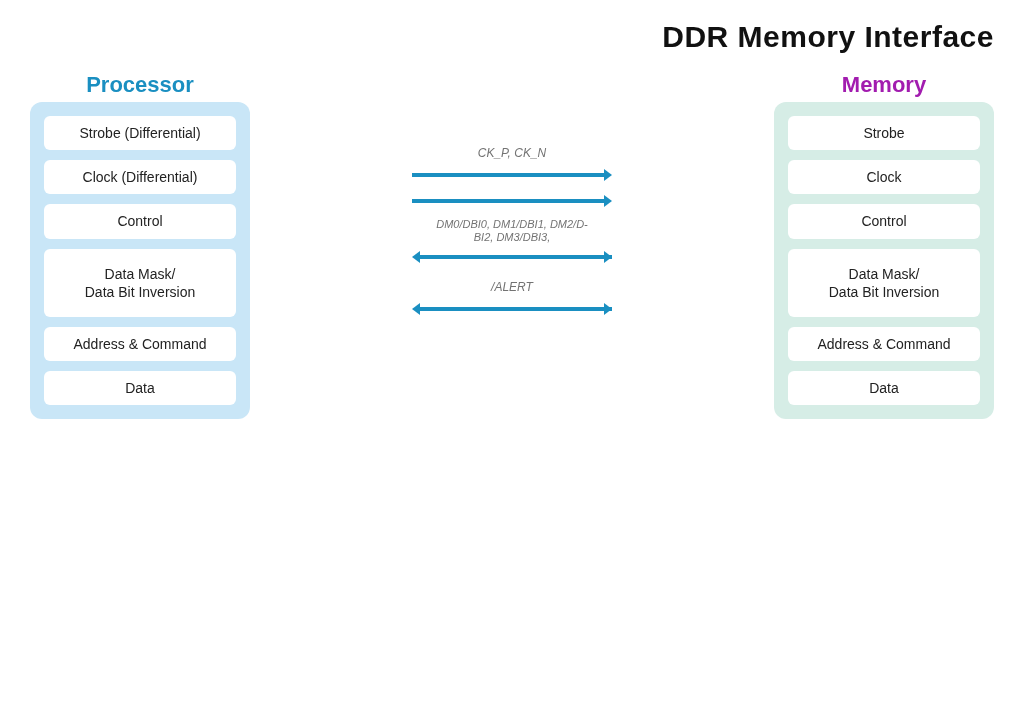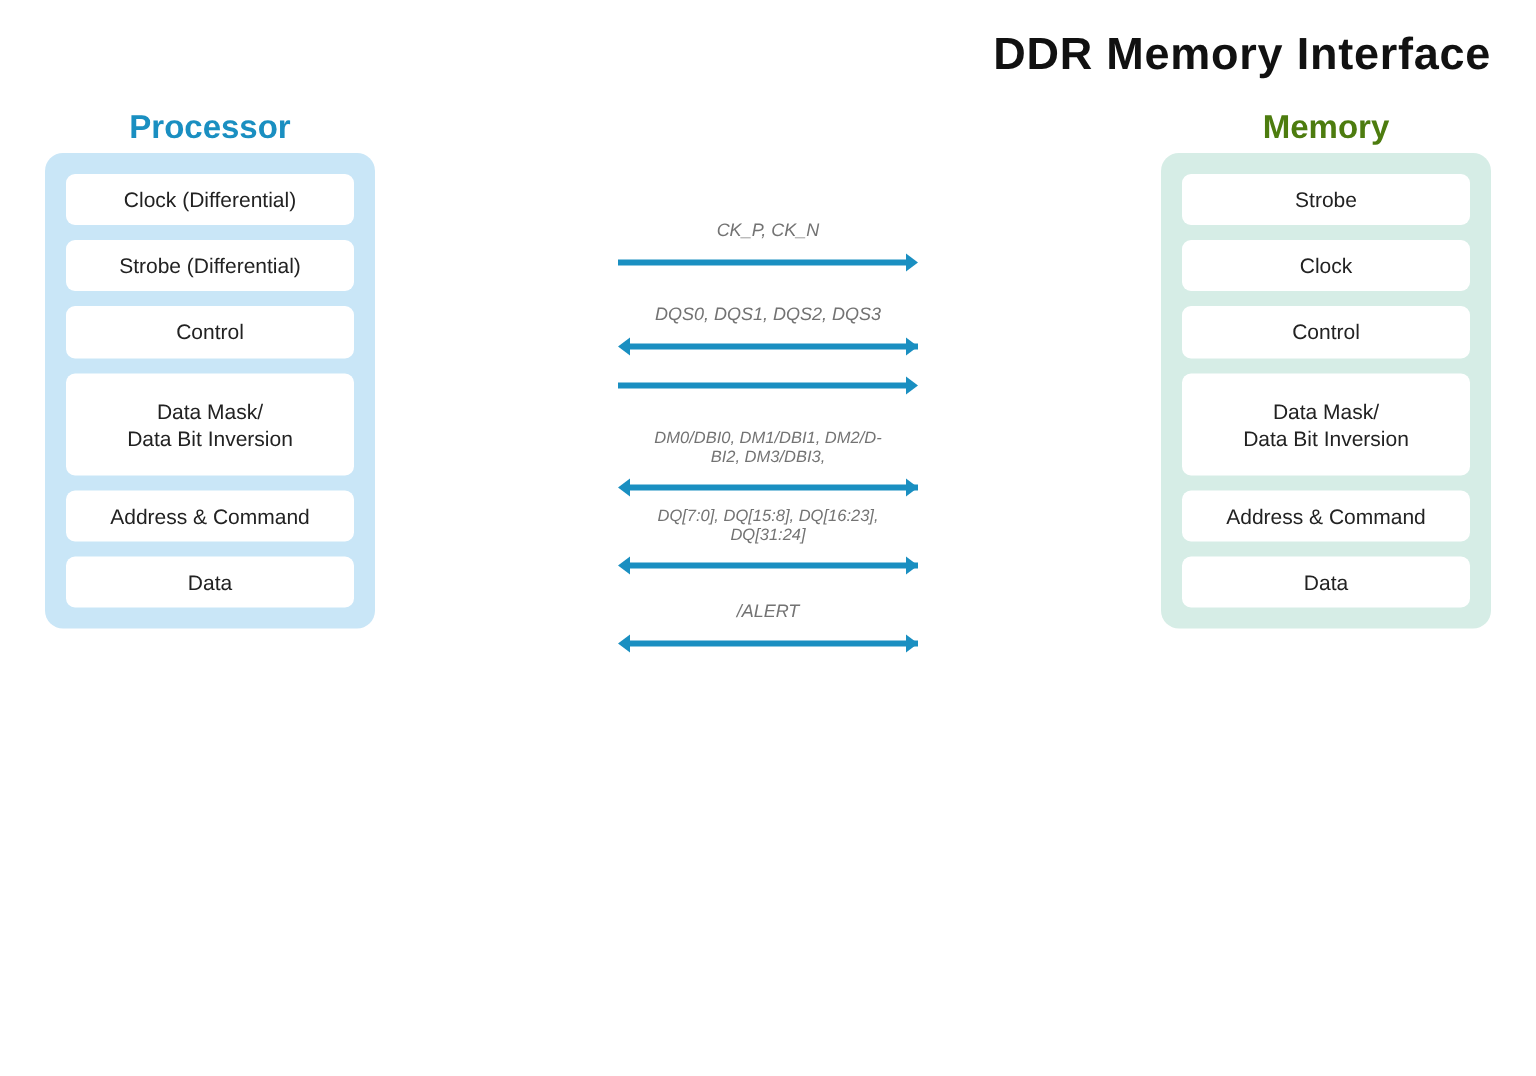--- a/index.html
+++ b/index.html
@@ -55,21 +55,21 @@
       flex-direction: column;
       gap: 10px;
     }
     .panel-title {
       font-size: 22px;
       font-weight: 700;
       text-align: center;
       margin-bottom: 4px;
     }
     .panel-title.processor { color: #1a8fc1; }
-    .panel-title.memory { color: #4d7c0f; }
+    .panel-title.memory { color: #a21caf; }
     .block {
       background: #fff;
       border-radius: 6px;
       padding: 8px 6px;
       text-align: center;
       font-size: 14px;
       font-weight: 500;
       color: #222;
       line-height: 1.3;
     }
@@ -125,22 +125,22 @@
 <body>
 
 <div class="diagram-container">
   <h1 class="main-title">DDR Memory Interface</h1>
 
   <div class="columns-row">
 
     <div>
       <div class="panel-title processor">Processor</div>
       <div class="processor-panel">
+        <div class="block">Strobe (Differential)</div>
         <div class="block">Clock (Differential)</div>
-        <div class="block">Strobe (Differential)</div>
         <div class="block">Control</div>
         <div class="block tall">Data Mask/<br>Data Bit Inversion</div>
         <div class="block">Address &amp; Command</div>
         <div class="block">Data</div>
       </div>
     </div>
 
     <div class="arrows-panel">
 
       <div class="arrow-row" style="margin-top:16px;">
@@ -148,70 +148,50 @@
         <div class="arrow-graphic">
           <svg class="arrow-svg" viewBox="0 0 200 22" xmlns="http://www.w3.org/2000/svg">
             <line x1="0" y1="11" x2="192" y2="11" stroke="#1a8fc1" stroke-width="4"></line>
             <polygon points="192,5 200,11 192,17" fill="#1a8fc1"></polygon>
           </svg>
         </div>
       </div>
 
       <div class="arrow-spacer"></div>
 
+
+      <div class="arrow-spacer"></div>
+
       <div class="arrow-row" style="margin-top:4px;">
-        <div class="arrow-label">DQS0, DQS1, DQS2, DQS3</div>
+        <div class="arrow-graphic">
+          <svg class="arrow-svg" viewBox="0 0 200 22" xmlns="http://www.w3.org/2000/svg">
+            <line x1="0" y1="11" x2="192" y2="11" stroke="#1a8fc1" stroke-width="4"></line>
+            <polygon points="192,5 200,11 192,17" fill="#1a8fc1"></polygon>
+          </svg>
+        </div>
+      </div>
+
+      <div class="arrow-spacer" style="height:44px;"></div>
+
+      <div class="arrow-row" style="margin-top:4px;">
+        <div class="arrow-label" style="font-size:11px; line-height:1.2; text-align:center;">DM0/DBI0, DM1/DBI1, DM2/D-<br>BI2, DM3/DBI3,</div>
         <div class="arrow-graphic">
           <svg class="arrow-svg" viewBox="0 0 200 22" xmlns="http://www.w3.org/2000/svg">
             <line x1="8" y1="11" x2="200" y2="11" stroke="#1a8fc1" stroke-width="4"></line>
             <polygon points="8,5 0,11 8,17" fill="#1a8fc1"></polygon>
             <polygon points="192,5 200,11 192,17" fill="#1a8fc1"></polygon>
           </svg>
         </div>
       </div>
 
-      <div class="arrow-spacer"></div>
-
-      <div class="arrow-row" style="margin-top:4px;">
-        <div class="arrow-graphic">
-          <svg class="arrow-svg" viewBox="0 0 200 22" xmlns="http://www.w3.org/2000/svg">
-            <line x1="0" y1="11" x2="192" y2="11" stroke="#1a8fc1" stroke-width="4"></line>
-            <polygon points="192,5 200,11 192,17" fill="#1a8fc1"></polygon>
-          </svg>
-        </div>
-      </div>
-
       <div class="arrow-spacer" style="height:44px;"></div>
 
-      <div class="arrow-row" style="margin-top:16px;">
-        <div class="arrow-label" style="font-size:11px; line-height:1.2; text-align:center;">DM0/DBI0, DM1/DBI1, DM2/D-<br>BI2, DM3/DBI3,</div>
-        <div class="arrow-graphic">
-          <svg class="arrow-svg" viewBox="0 0 200 22" xmlns="http://www.w3.org/2000/svg">
-            <line x1="8" y1="11" x2="200" y2="11" stroke="#1a8fc1" stroke-width="4"></line>
-            <polygon points="8,5 0,11 8,17" fill="#1a8fc1"></polygon>
-            <polygon points="192,5 200,11 192,17" fill="#1a8fc1"></polygon>
-          </svg>
-        </div>
-      </div>
-
-      <div class="arrow-spacer" style="height:44px;"></div>
-
 
       <div class="arrow-spacer" style="height:34px;"></div>
 
-      <div class="arrow-row" style="margin-top:0px;">
-        <div class="arrow-label" style="font-size:11px; line-height:1.2; text-align:center;">DQ[7:0], DQ[15:8], DQ[16:23],<br>DQ[31:24]</div>
-        <div class="arrow-graphic">
-          <svg class="arrow-svg" viewBox="0 0 200 22" xmlns="http://www.w3.org/2000/svg">
-            <line x1="8" y1="11" x2="200" y2="11" stroke="#1a8fc1" stroke-width="4"></line>
-            <polygon points="8,5 0,11 8,17" fill="#1a8fc1"></polygon>
-            <polygon points="192,5 200,11 192,17" fill="#1a8fc1"></polygon>
-          </svg>
-        </div>
-      </div>
 
       <div class="arrow-spacer" style="height:20px;"></div>
 
       <div class="arrow-row" style="margin-top:0px;">
         <div class="arrow-label">/ALERT</div>
         <div class="arrow-graphic">
           <svg class="arrow-svg" viewBox="0 0 200 22" xmlns="http://www.w3.org/2000/svg">
             <line x1="8" y1="11" x2="200" y2="11" stroke="#1a8fc1" stroke-width="4"></line>
             <polygon points="8,5 0,11 8,17" fill="#1a8fc1"></polygon>
             <polygon points="192,5 200,11 192,17" fill="#1a8fc1"></polygon>

